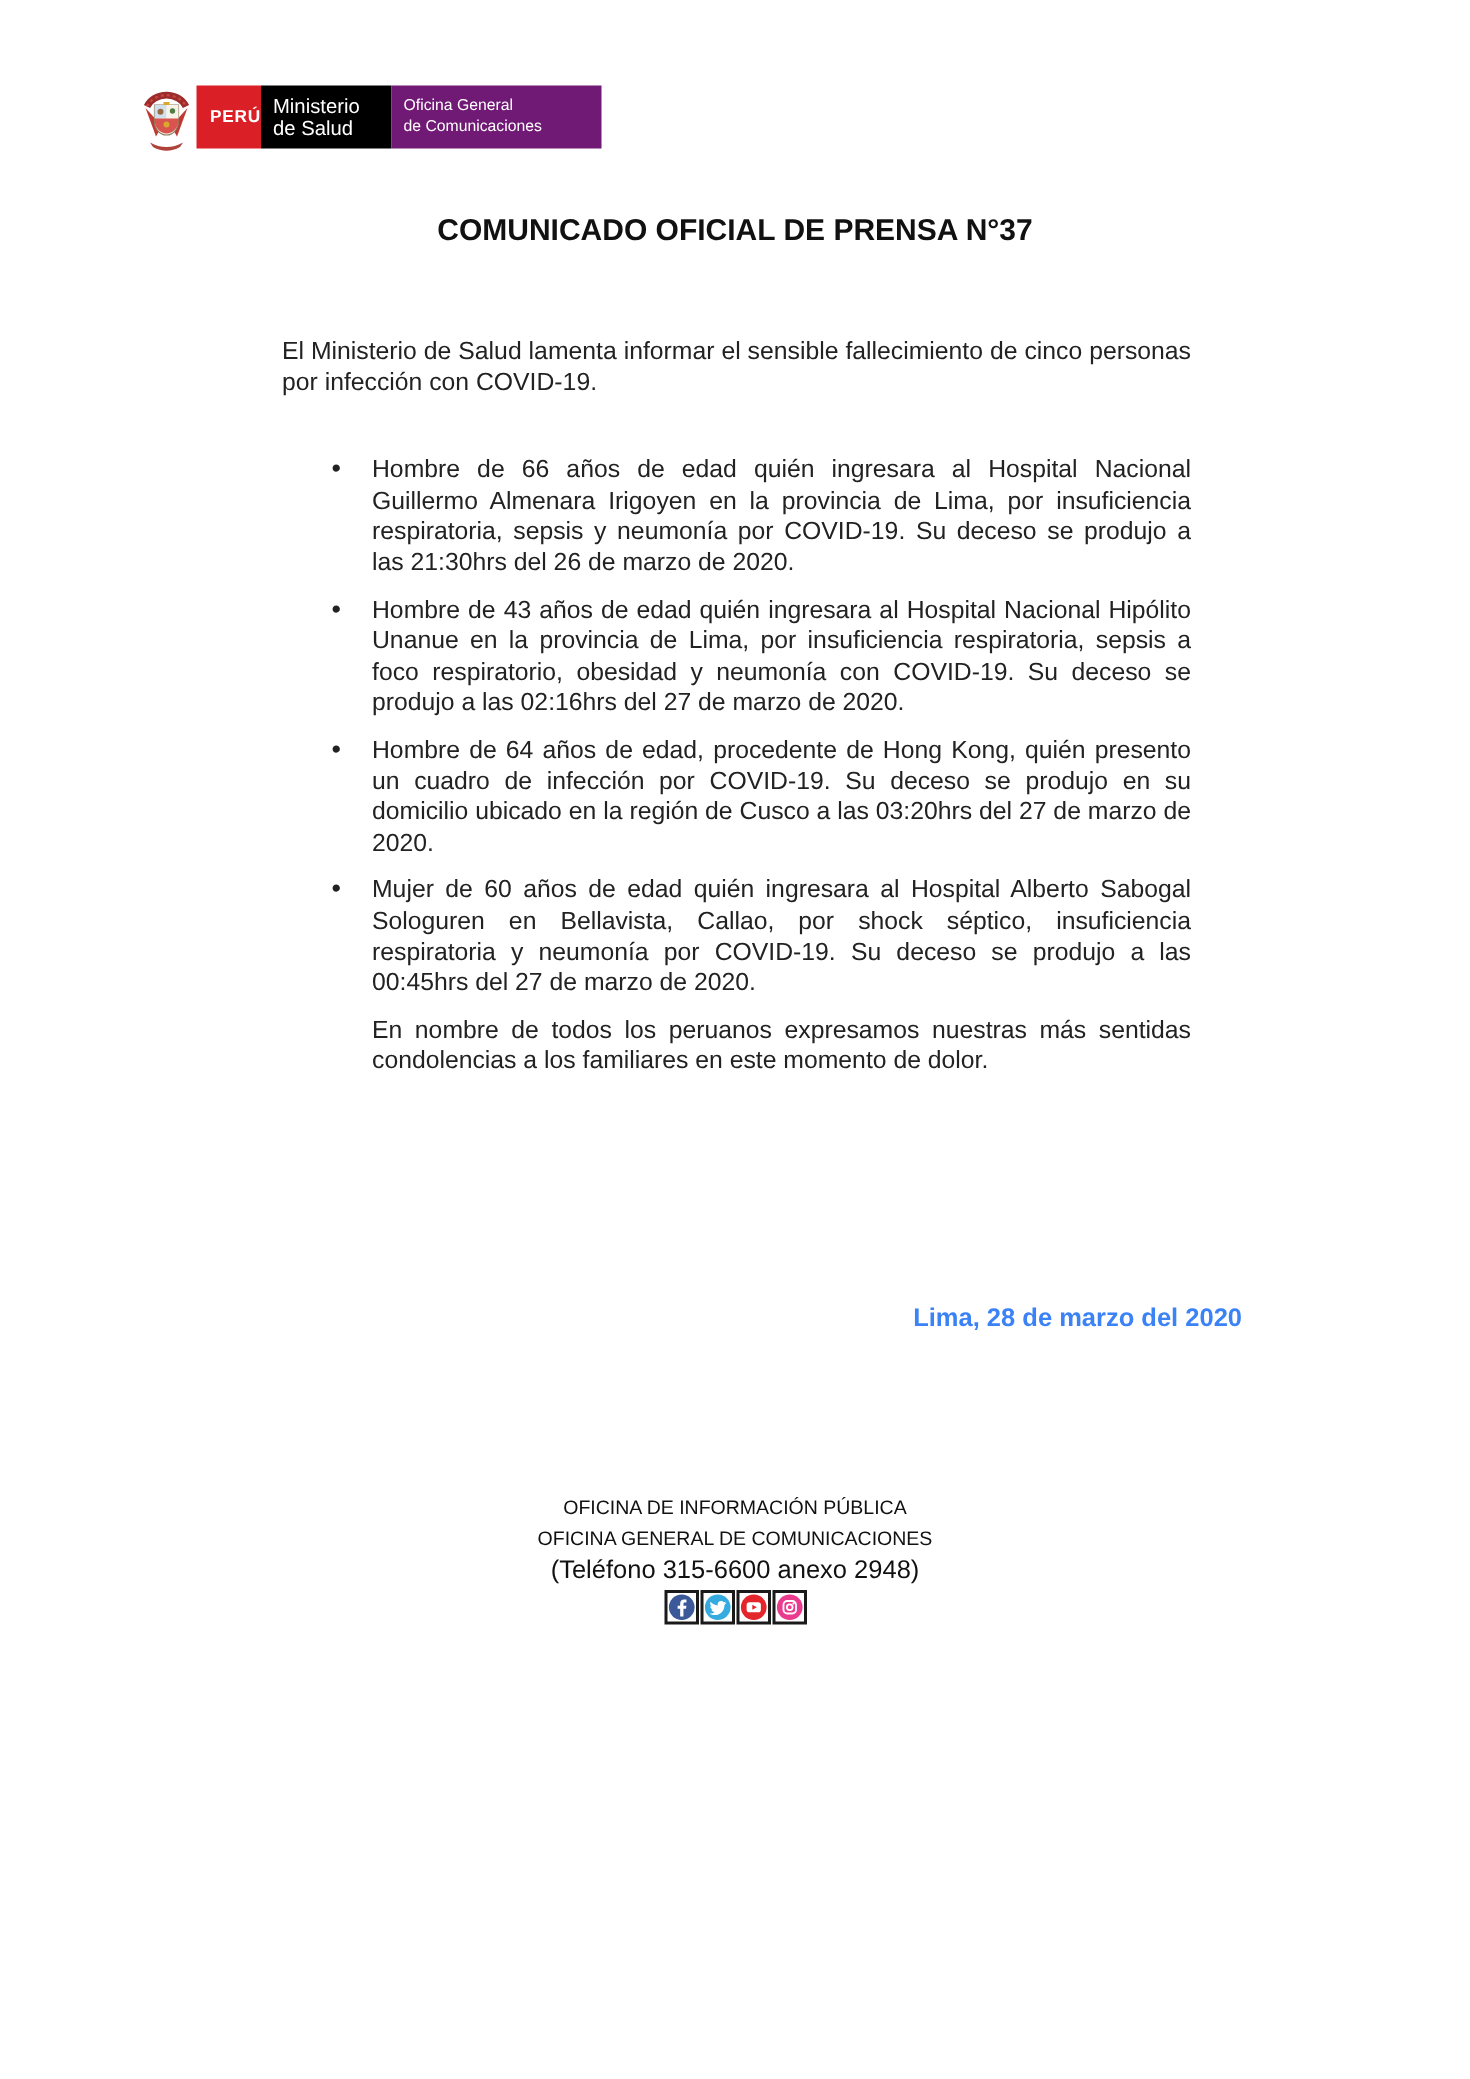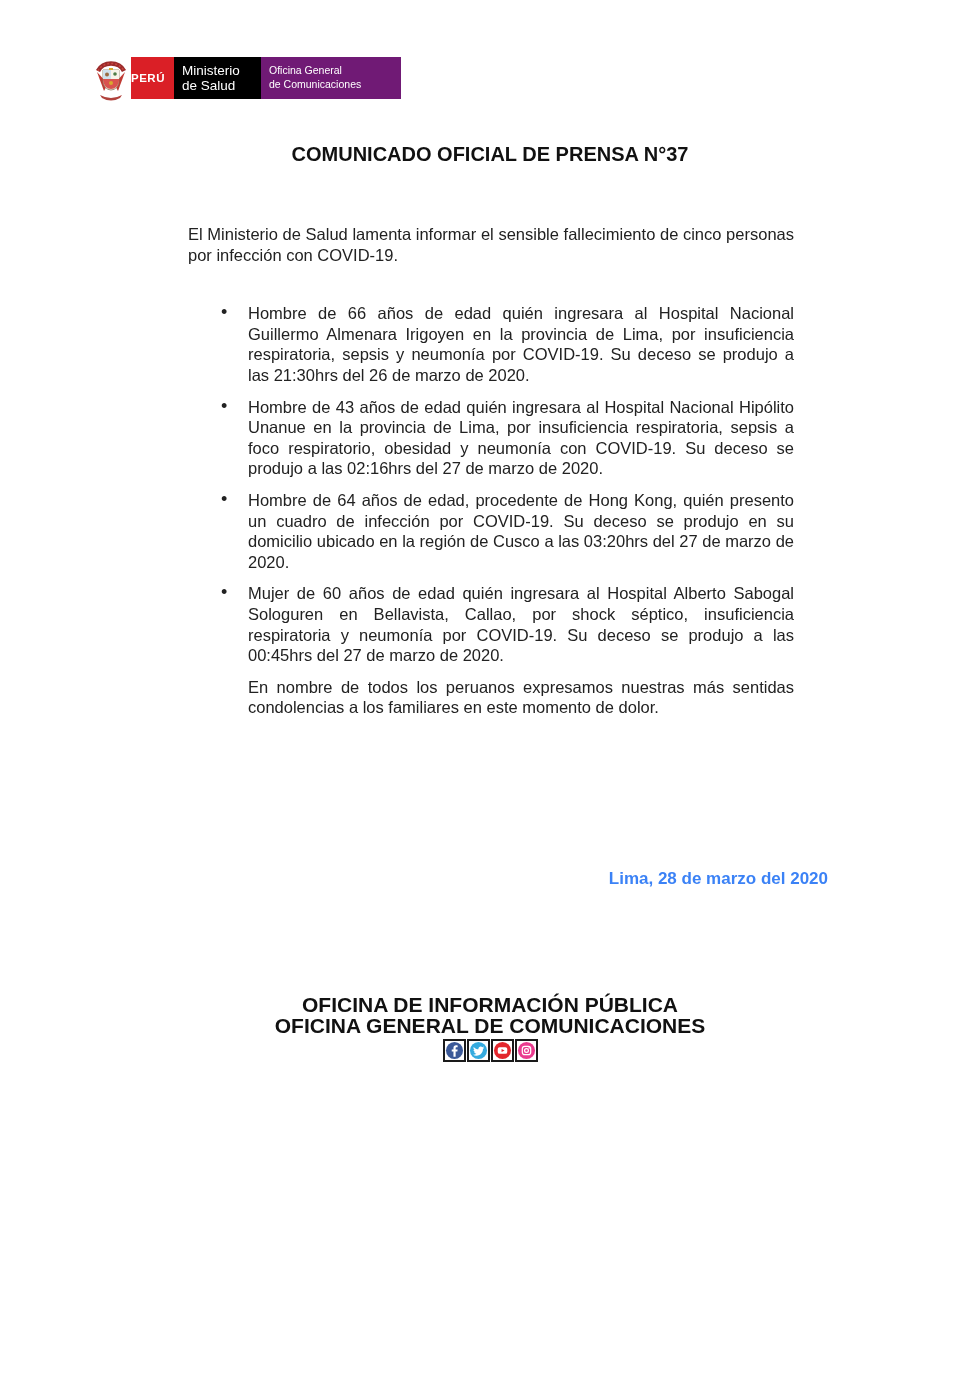--- a/index.html
+++ b/index.html
@@ -24,21 +24,21 @@
     align-items: flex-start;
   }
   .coat-wrap { width: 34px; height: 47px; margin-right: 3px; }
   .logo-boxes { display: flex; height: 42px; margin-top: 2px; }
   .box-peru {
     width: 43px;
     background: #DA1F26;
     color: #fff;
     display: flex;
     align-items: center;
-    justify-content: flex-start;
+    justify-content: flex-end;
     font-size: 11.5px;
     font-weight: bold;
     letter-spacing: 0.5px;
   }
   .box-ministry {
     width: 87px;
     background: #000000;
     color: #fff;
     font-size: 13.5px;
     line-height: 1.12;
@@ -116,21 +116,21 @@
 
   
   .footer {
     position: absolute;
     left: 0;
     top: 994px;
     width: 980px;
     text-align: center;
     color: #111;
   }
-  .footer .f-bold { font-size: 21px; font-weight: bold; line-height: 21px; }
+  .footer .f-bold { font-size: 13px; font-weight: normal; line-height: 21px; }
   .footer .f-reg  { font-size: 17px; line-height: 21px; }
   .social-row {
     margin-top: 3px;
     display: flex;
     justify-content: center;
     gap: 1px;
   }
   .social-box {
     width: 23px;
     height: 23px;
@@ -193,20 +193,21 @@
       <li>Mujer de 60 años de edad quién ingresara al Hospital Alberto Sabogal Sologuren en Bellavista, Callao, por shock séptico, insuficiencia respiratoria y neumonía por COVID-19. Su deceso se produjo a las 00:45hrs del 27 de marzo de 2020.</li>
     </ul>
     <p class="closing">En nombre de todos los peruanos expresamos nuestras más sentidas condolencias a los familiares en este momento de dolor.</p>
   </div>
 
   <p class="dateline">Lima, 28 de marzo del 2020</p>
 
   <footer class="footer">
     <p class="f-bold">OFICINA DE INFORMACIÓN PÚBLICA</p>
     <p class="f-bold">OFICINA GENERAL DE COMUNICACIONES</p>
+    <p class="f-reg">(Teléfono 315-6600 anexo 2948)</p>
     <div class="social-row">
       <div class="social-box">
         <svg width="19" height="19" viewBox="0 0 20 20" xmlns="http://www.w3.org/2000/svg">
           <circle cx="10" cy="10" r="9" fill="#3B5998"></circle>
           <path d="M11.2 16.5v-5.4h1.8l.3-2.1h-2.1V7.6c0-.6.2-1 1-1h1.1V4.7c-.2 0-.9-.1-1.7-.1-1.6 0-2.7 1-2.7 2.8v1.6H7.1v2.1h1.8v5.4z" fill="#ffffff"></path>
         </svg>
       </div>
       <div class="social-box">
         <svg width="19" height="19" viewBox="0 0 20 20" xmlns="http://www.w3.org/2000/svg">
           <circle cx="10" cy="10" r="9" fill="#35ABDF"></circle>

